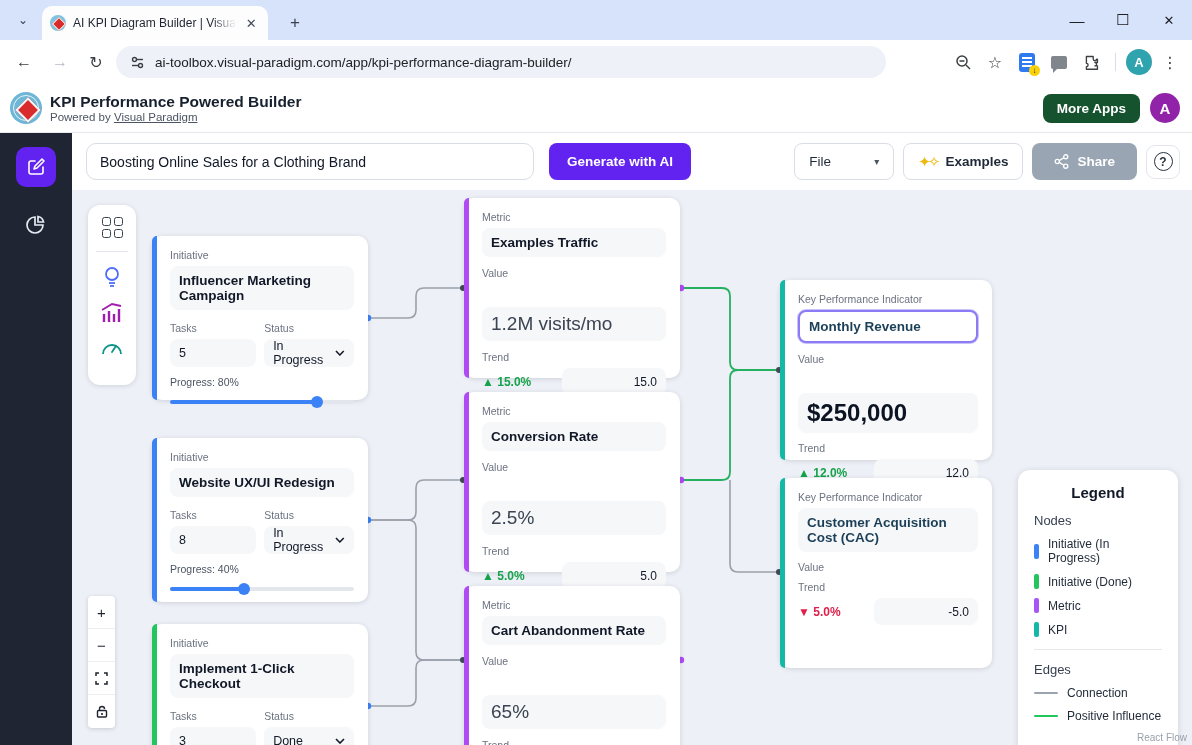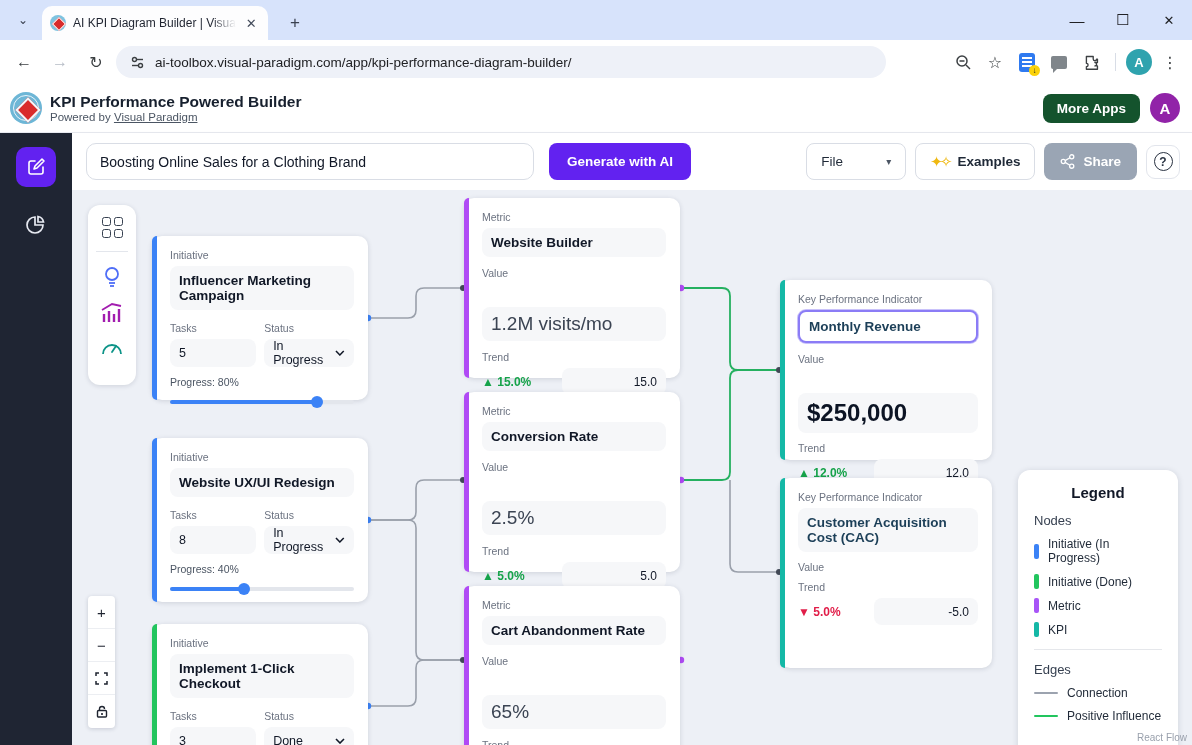--- a/index.html
+++ b/index.html
@@ -44,21 +44,21 @@
   .more-apps { margin-left:auto; background:#14532d; color:#fff; font-size:13.5px; font-weight:bold; border-radius:8px; padding:7px 14px; }
   .app-avatar { width:30px; height:30px; border-radius:50%; background:#9123a8; color:#fff; font-weight:bold; font-size:15px; display:flex; align-items:center; justify-content:center; margin:0 12px 0 10px; }
 
   
   .toolbar { left:72px; top:133px; width:1120px; height:57px; background:#fff; box-shadow:0 1px 3px rgba(20,30,60,.08); }
   .prompt-input { left:14px; top:10px; width:448px; height:37px; border:1px solid #d9dde5; border-radius:10px; background:#fff; font-size:14px; color:#111827; display:flex; align-items:center; padding:0 13px; }
   .gen-btn { left:477px; top:10px; height:37px; background:#6222f0; color:#fff; font-weight:bold; font-size:13.5px; border-radius:8px; display:flex; align-items:center; padding:0 18px; }
   .tb-right { position:absolute; right:12px; top:10px; height:37px; display:flex; gap:9px; align-items:center; }
   .tb-btn { height:37px; border:1px solid #d9dde5; border-radius:8px; background:#fff; display:flex; align-items:center; gap:8px; padding:0 14px; font-size:13.5px; color:#1f2937; }
   .tb-btn.bold { font-weight:bold; }
-  .share-btn { height:37px; border-radius:8px; background:#9aa5b4; color:#fff; font-weight:bold; font-size:13.5px; display:flex; align-items:center; gap:8px; padding:0 16px; }
+  .share-btn { height:37px; border-radius:8px; background:#9aa5b4; color:#fff; font-weight:bold; font-size:13.5px; display:flex; align-items:center; gap:8px; padding:0 22px; }
   .help-btn { width:34px; height:34px; border:1px solid #e2e5ec; border-radius:9px; background:#fff; display:flex; align-items:center; justify-content:center; }
   .help-glyph { width:19px; height:19px; border:1.6px solid #2a3342; border-radius:50%; color:#2a3342; font-size:12px; font-weight:bold; display:flex; align-items:center; justify-content:center; }
   .chev { font-size:10px; color:#4b5563; }
   .sparkle { color:#efb810; font-size:15px; letter-spacing:-3px; }
 
   
   .sidebar { left:0; top:133px; width:72px; height:612px; background:#1f2533; }
   .side-edit { left:16px; top:14px; width:40px; height:40px; background:#6222f0; border-radius:10px; display:flex; align-items:center; justify-content:center; }
   .side-pie { left:24px; top:80px; width:24px; height:24px; display:flex; align-items:center; justify-content:center; }
 
@@ -345,21 +345,21 @@
             <path d="M1 1l4 4 4-4" fill="none" stroke="#111827" stroke-width="1.6"></path>
           </svg>
         </div>
       </div>
   </div>
 
 </div>
 
 <div class="node" style="--accent:#b04af5; left:464px; top:198px; width:216px; height:180px;">
   <div class="nlabel">Metric</div>
-  <div class="tbox">Website Builder</div>
+  <div class="tbox">Examples Traffic</div>
   <div class="nlabel" style="margin-top:10px;">Value</div>
   <div class="vbox metric-val">1.2M visits/mo</div>
   <div class="nlabel" style="margin-top:10px;">Trend</div>
   <div class="trend-row">
     <span class="trend-txt trend-up">▲ 15.0%</span>
     <span class="trend-box">15.0</span>
   </div>
 </div>
 
 <div class="node" style="--accent:#b04af5; left:464px; top:392px; width:216px; height:180px;">

